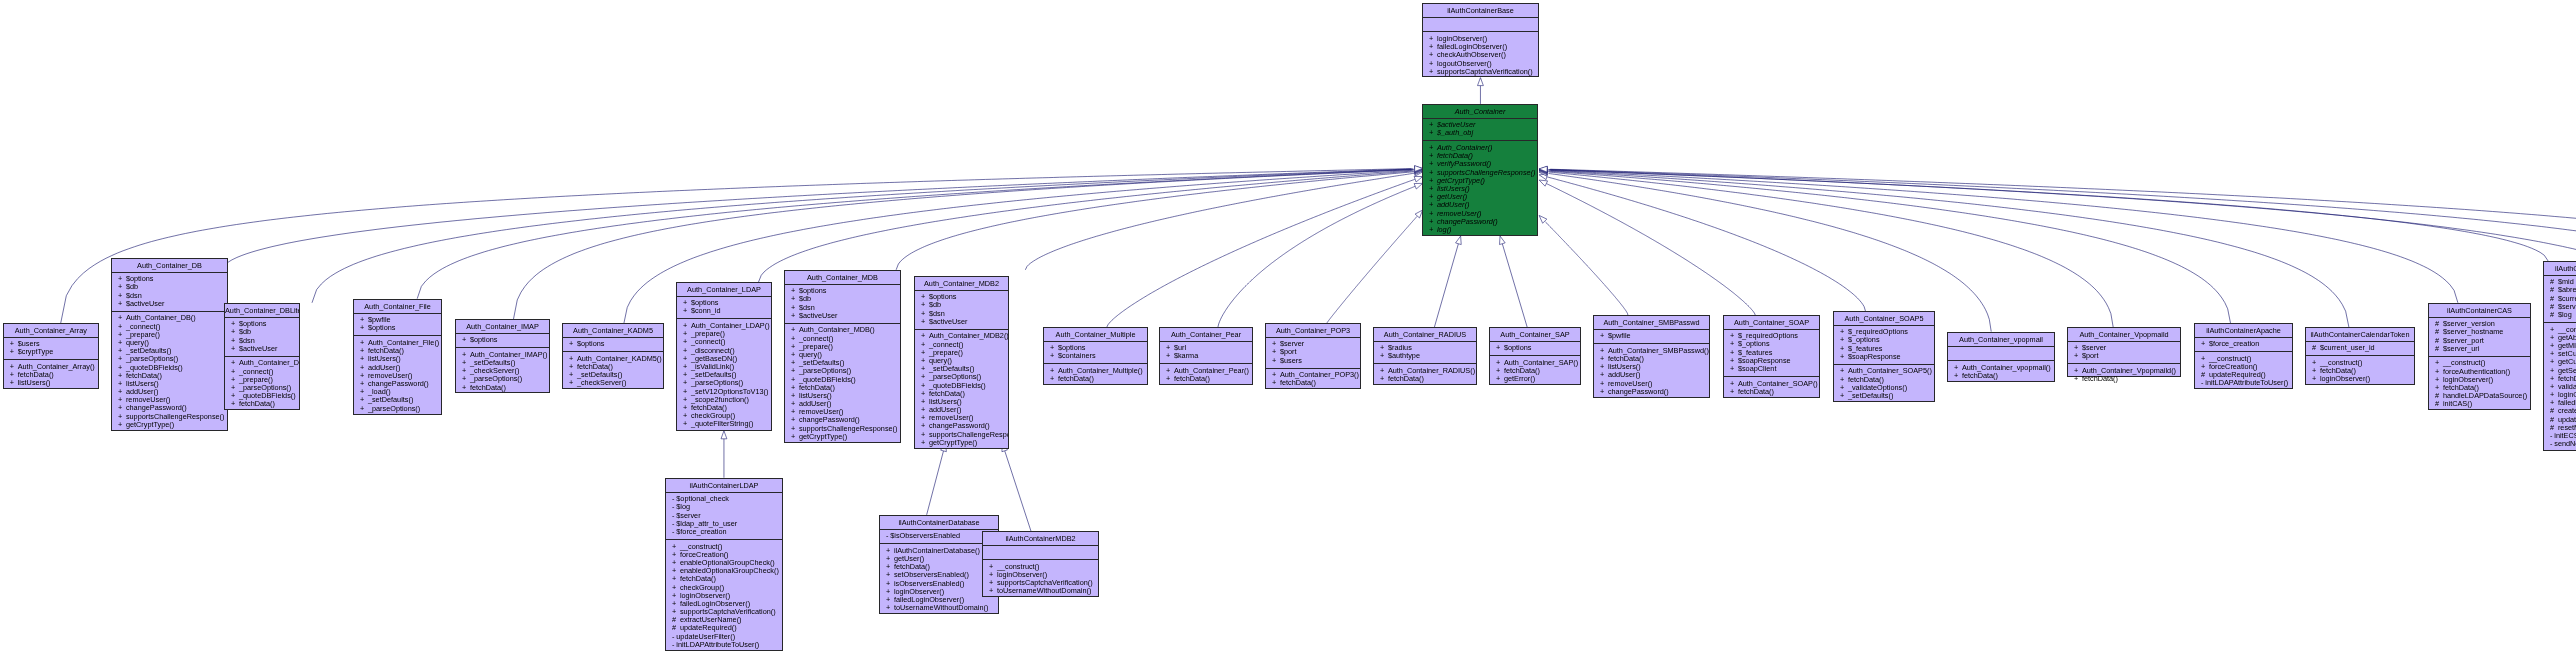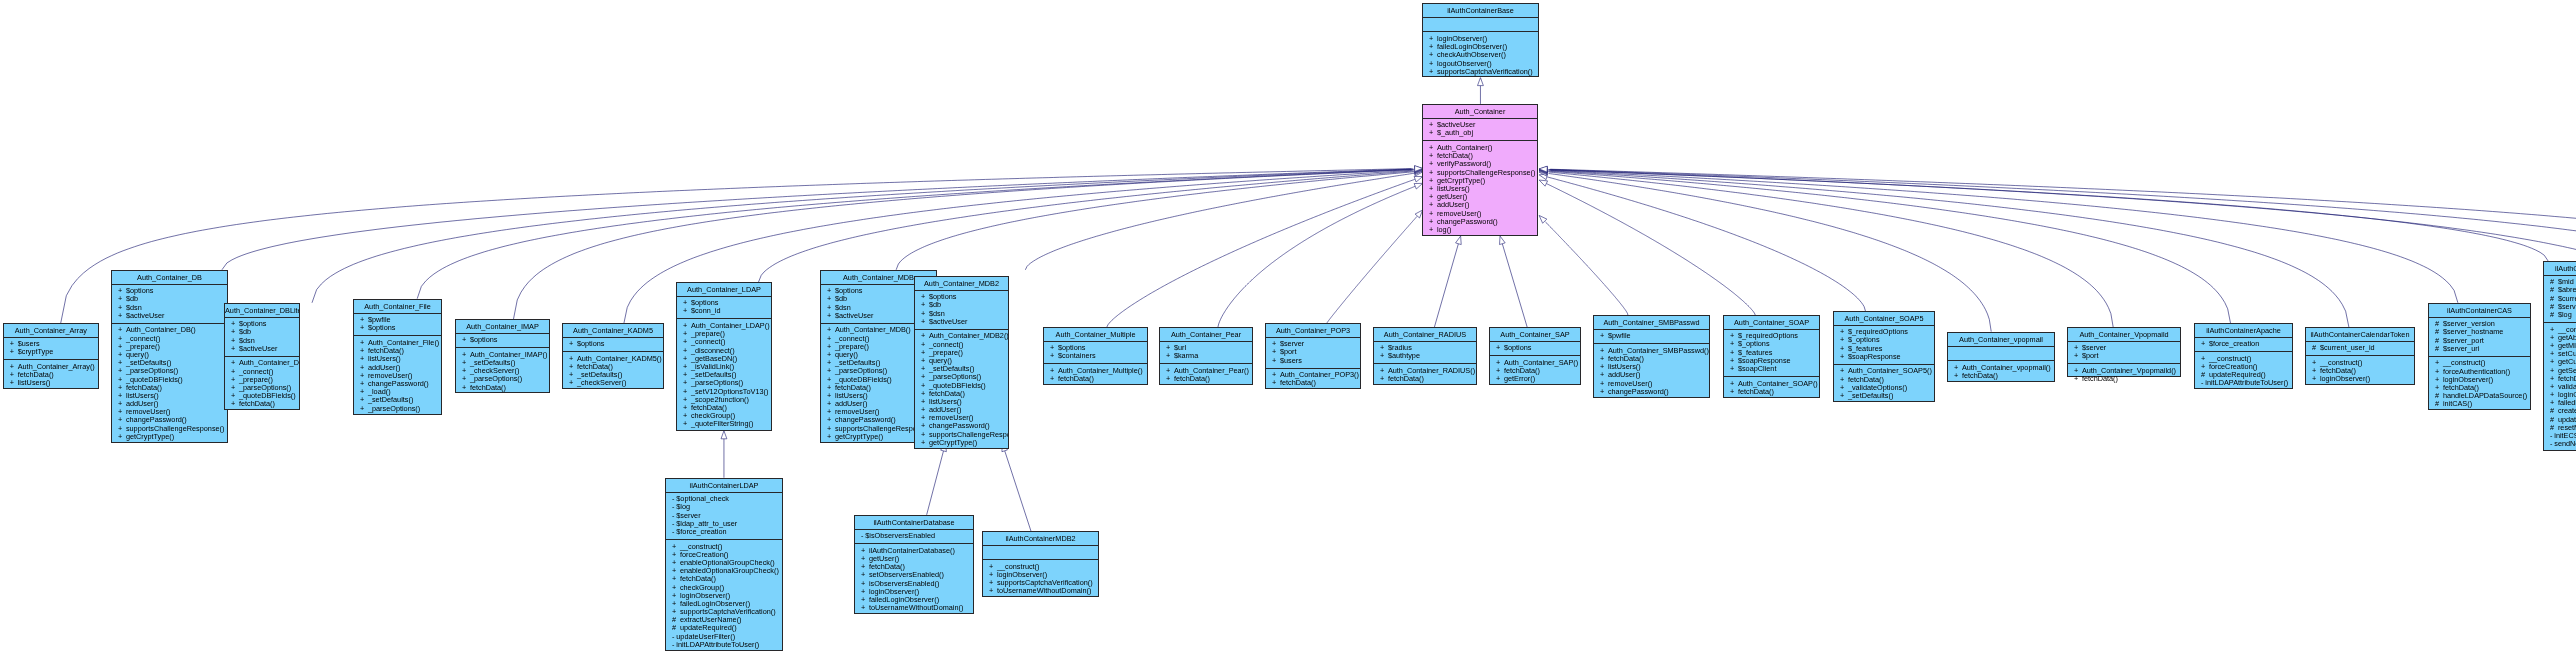--- a/index.html
+++ b/index.html
@@ -1,21 +1,21 @@
 <!DOCTYPE html>
 <html style="font-size:8.2px"><head>
 <meta charset="utf-8">
 <title>Auth_Container inheritance diagram</title>
 <style>
   html,body{margin:0;padding:0;background:#ffffff;}
   body{font-family:"Liberation Sans",sans-serif;}
   #canvas{position:relative;width:2954px;height:654px;overflow:hidden;background:#ffffff;}
   #edges{position:absolute;left:0;top:0;width:2954px;height:654px;pointer-events:none;}
-  .uml-class{position:absolute;box-sizing:border-box;border:0.5px solid #27272a;background:#7dd3fc;}
-  .uml-class.hl{background:#f0abfc;}
+  .uml-class{position:absolute;box-sizing:border-box;border:0.5px solid #27272a;background:#c4b5fd;}
+  .uml-class.hl{background:#15803d;font-style:italic;}
   .uml-title{height:13.7px;line-height:13.7px;text-align:center;font-size:7.3px;color:#000;
              border-bottom:0.5px solid #27272a;box-sizing:border-box;white-space:nowrap;overflow:hidden;}
   .uml-comp{padding:2.6px 0 2.8px 0;box-sizing:border-box;}
   .uml-comp.attrs{border-bottom:0.5px solid #27272a;}
   .uml-row{height:8.2px;line-height:8.2px;font-size:7.3px;color:#000;white-space:nowrap;
            padding-left:5.9px;overflow:hidden;}
   .uml-row .vis{display:inline-block;width:8px;}
   .uml-row .vis.priv{width:4.4px;}
   .uml-row.empty{color:transparent;}
 </style>
@@ -183,21 +183,21 @@
   <div class="uml-comp attrs">
     <div class="uml-row"><span class="vis">+</span><span>$users</span></div>
     <div class="uml-row"><span class="vis">+</span><span>$cryptType</span></div>
   </div>
   <div class="uml-comp methods">
     <div class="uml-row"><span class="vis">+</span><span>Auth_Container_Array()</span></div>
     <div class="uml-row"><span class="vis">+</span><span>fetchData()</span></div>
     <div class="uml-row"><span class="vis">+</span><span>listUsers()</span></div>
   </div>
 </div>
-<div class="uml-class" style="left:111px;top:270px;width:117px;height:173px">
+<div class="uml-class" style="left:111px;top:258px;width:117px;height:173px">
   <div class="uml-title">Auth_Container_DB</div>
   <div class="uml-comp attrs">
     <div class="uml-row"><span class="vis">+</span><span>$options</span></div>
     <div class="uml-row"><span class="vis">+</span><span>$db</span></div>
     <div class="uml-row"><span class="vis">+</span><span>$dsn</span></div>
     <div class="uml-row"><span class="vis">+</span><span>$activeUser</span></div>
   </div>
   <div class="uml-comp methods">
     <div class="uml-row"><span class="vis">+</span><span>Auth_Container_DB()</span></div>
     <div class="uml-row"><span class="vis">+</span><span>_connect()</span></div>
@@ -290,21 +290,21 @@
     <div class="uml-row"><span class="vis">+</span><span>_isValidLink()</span></div>
     <div class="uml-row"><span class="vis">+</span><span>_setDefaults()</span></div>
     <div class="uml-row"><span class="vis">+</span><span>_parseOptions()</span></div>
     <div class="uml-row"><span class="vis">+</span><span>_setV12OptionsToV13()</span></div>
     <div class="uml-row"><span class="vis">+</span><span>_scope2function()</span></div>
     <div class="uml-row"><span class="vis">+</span><span>fetchData()</span></div>
     <div class="uml-row"><span class="vis">+</span><span>checkGroup()</span></div>
     <div class="uml-row"><span class="vis">+</span><span>_quoteFilterString()</span></div>
   </div>
 </div>
-<div class="uml-class" style="left:820px;top:270px;width:117px;height:173px">
+<div class="uml-class" style="left:784px;top:270px;width:117px;height:173px">
   <div class="uml-title">Auth_Container_MDB</div>
   <div class="uml-comp attrs">
     <div class="uml-row"><span class="vis">+</span><span>$options</span></div>
     <div class="uml-row"><span class="vis">+</span><span>$db</span></div>
     <div class="uml-row"><span class="vis">+</span><span>$dsn</span></div>
     <div class="uml-row"><span class="vis">+</span><span>$activeUser</span></div>
   </div>
   <div class="uml-comp methods">
     <div class="uml-row"><span class="vis">+</span><span>Auth_Container_MDB()</span></div>
     <div class="uml-row"><span class="vis">+</span><span>_connect()</span></div>
@@ -553,21 +553,21 @@
     <div class="uml-row"><span class="vis">+</span><span>checkGroup()</span></div>
     <div class="uml-row"><span class="vis">+</span><span>loginObserver()</span></div>
     <div class="uml-row"><span class="vis">+</span><span>failedLoginObserver()</span></div>
     <div class="uml-row"><span class="vis">+</span><span>supportsCaptchaVerification()</span></div>
     <div class="uml-row"><span class="vis">#</span><span>extractUserName()</span></div>
     <div class="uml-row"><span class="vis">#</span><span>updateRequired()</span></div>
     <div class="uml-row"><span class="vis priv">-</span><span>updateUserFilter()</span></div>
     <div class="uml-row"><span class="vis priv">-</span><span>initLDAPAttributeToUser()</span></div>
   </div>
 </div>
-<div class="uml-class" style="left:854px;top:515px;width:120px;height:99px">
+<div class="uml-class" style="left:879px;top:515px;width:120px;height:99px">
   <div class="uml-title">ilAuthContainerDatabase</div>
   <div class="uml-comp attrs">
     <div class="uml-row"><span class="vis priv">-</span><span>$isObserversEnabled</span></div>
   </div>
   <div class="uml-comp methods">
     <div class="uml-row"><span class="vis">+</span><span>ilAuthContainerDatabase()</span></div>
     <div class="uml-row"><span class="vis">+</span><span>getUser()</span></div>
     <div class="uml-row"><span class="vis">+</span><span>fetchData()</span></div>
     <div class="uml-row"><span class="vis">+</span><span>setObserversEnabled()</span></div>
     <div class="uml-row"><span class="vis">+</span><span>isObserversEnabled()</span></div>

